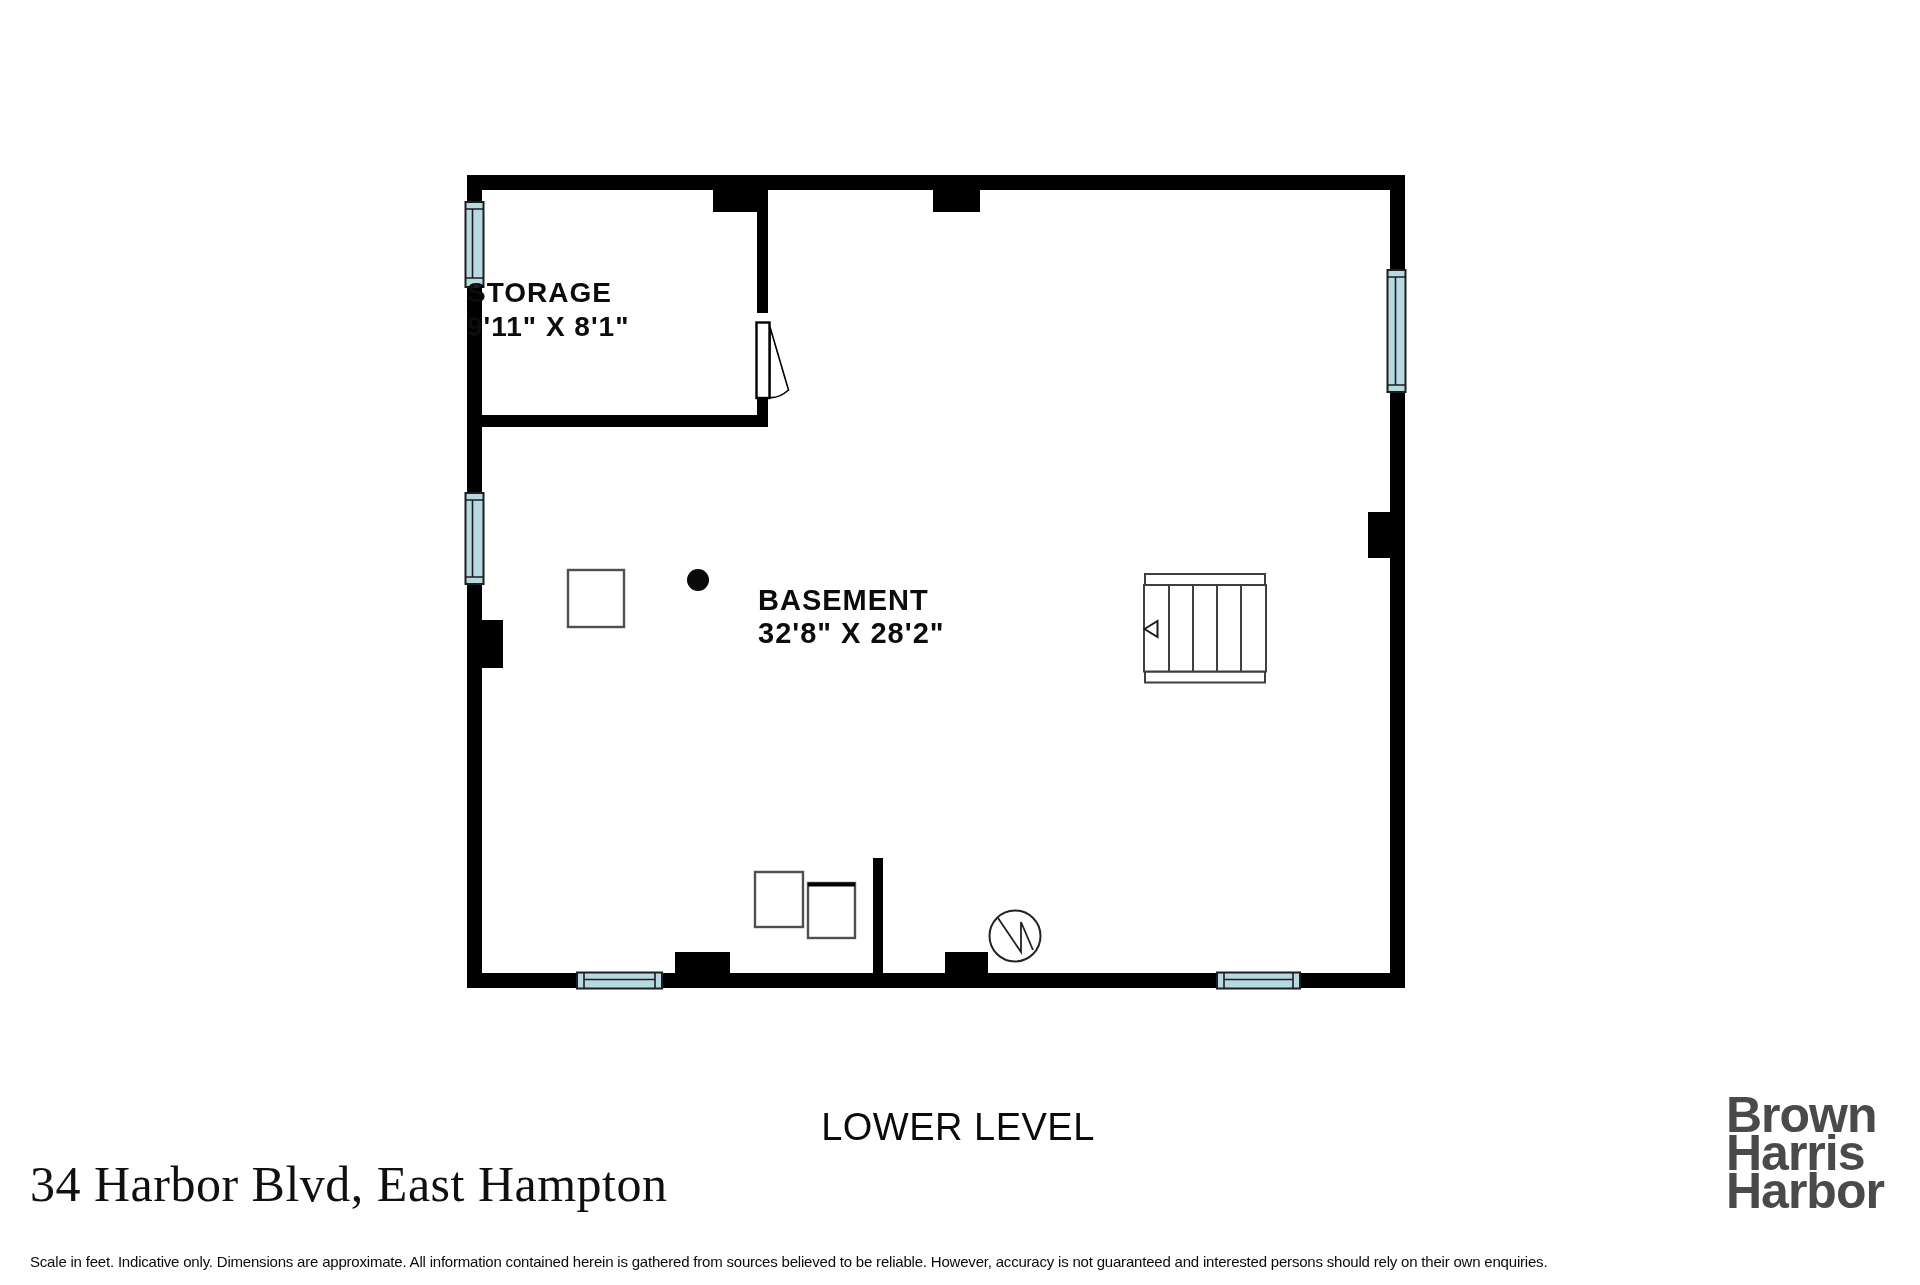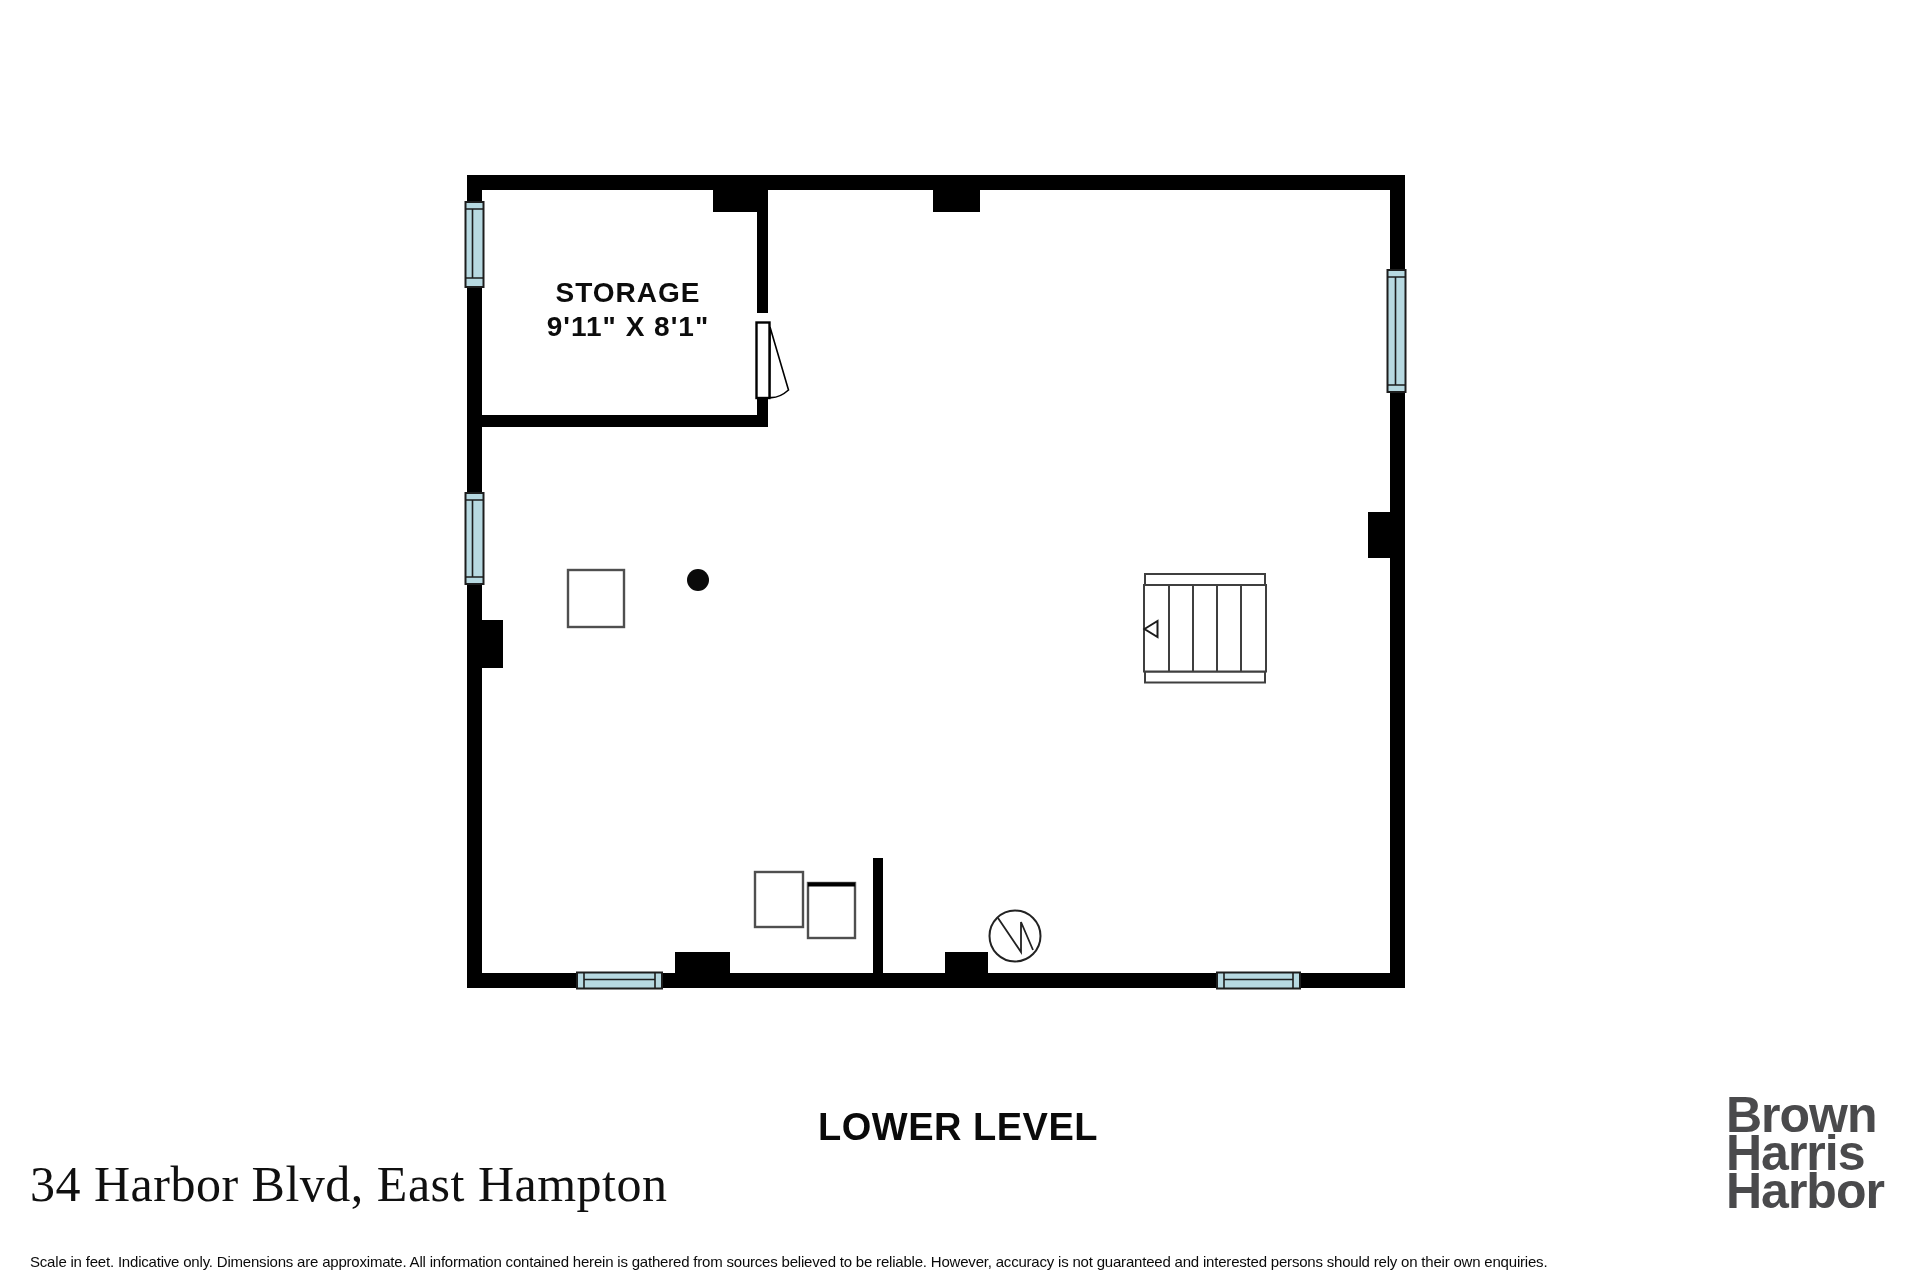--- a/index.html
+++ b/index.html
@@ -18,27 +18,27 @@
   .stair     { fill:#fff; stroke:var(--stair_stroke,#3f3f3f); stroke-width:2; }
   .stair-line{ stroke:var(--stair_stroke,#3f3f3f); stroke-width:2; fill:none; }
   .arrow     { fill:#fff; stroke:#1c1c1c; stroke-width:2; stroke-linejoin:miter; }
   .fixture   { fill:#fff; stroke:var(--fixture_stroke,#4f4f4f); stroke-width:2.4; }
   .fixture-edge { stroke:#000; stroke-width:4; fill:none; }
   .column    { fill:#0a0a0a; }
   .wh-circle { fill:#fff; stroke:#222; stroke-width:2; }
   .wh-zigzag { fill:none; stroke:#222; stroke-width:1.8; }
 
   
-  .room-label { position:absolute; text-align:center; font-weight:bold; letter-spacing:1px; color:#0c0c0c;padding-left:10px; }
+  .room-label { position:absolute; font-weight:bold; letter-spacing:1px; color:#0c0c0c; }
   .room-label .name { }
   .label-storage  { left:467px; top:276px; width:302px; font-size:28px; line-height:34px; }
   .label-basement { left:758px; top:584px; width:400px; font-size:29px; line-height:33px; }
   .level-title {
     position:absolute; left:708px; top:1106px; width:500px; text-align:center;
-    font-size:38px; font-weight:700; letter-spacing:0.5px; color:#0a0a0a;
+    font-size:38px; font-weight:400; letter-spacing:0.5px; color:#0a0a0a;
   }
   .address {
     position:absolute; left:30px; top:1155px; white-space:nowrap;
     font-family:"Liberation Serif", serif; font-size:50px; letter-spacing:0.5px; color:#101010;
   }
   .disclaimer {
     position:absolute; left:30px; top:1233px; white-space:nowrap;
     font-size:15px; letter-spacing:-0.2px; color:#0a0a0a;margin-top:20px;
   }
   .brand {
@@ -123,20 +123,24 @@
         <polyline class="wh-zigzag" points="998,918 1021,952 1021,922 1033,950"></polyline>
       </g>
     </g>
   </svg>
 
   <div class="room-label label-storage">
     <div class="name">STORAGE</div>
     <div class="dims">9'11" X 8'1"</div>
   </div>
 
+  <div class="room-label label-basement">
+    <div class="name">BASEMENT</div>
+    <div class="dims">32'8" X 28'2"</div>
+  </div>
 
   <div class="level-title">LOWER LEVEL</div>
   <div class="address">34 Harbor Blvd, East Hampton</div>
   <div class="disclaimer">Scale in feet. Indicative only. Dimensions are approximate. All information contained herein is gathered from sources believed to be reliable. However, accuracy is not guaranteed and interested persons should rely on their own enquiries.</div>
 
   <div class="brand">
     <div>Brown</div>
     <div>Harris</div>
     <div>Harbor</div>
   </div>

